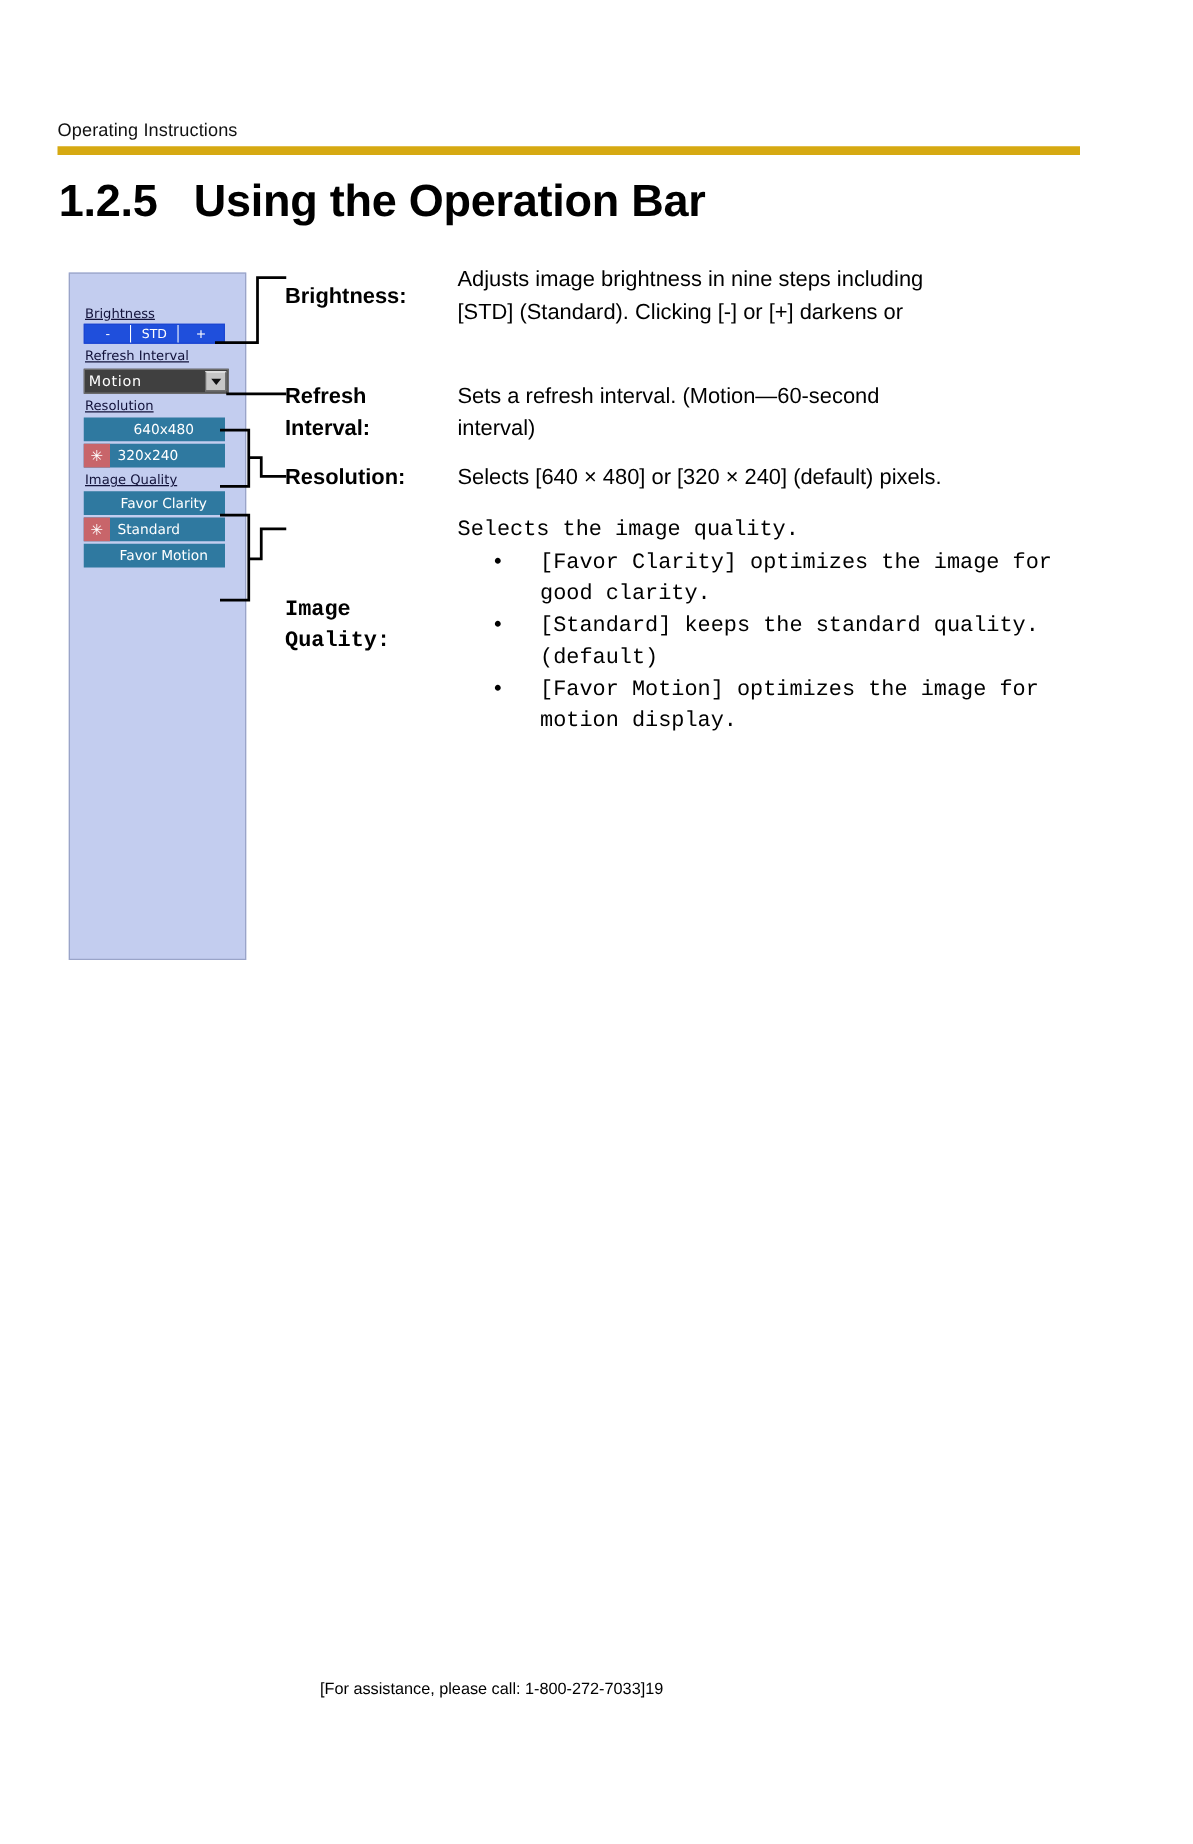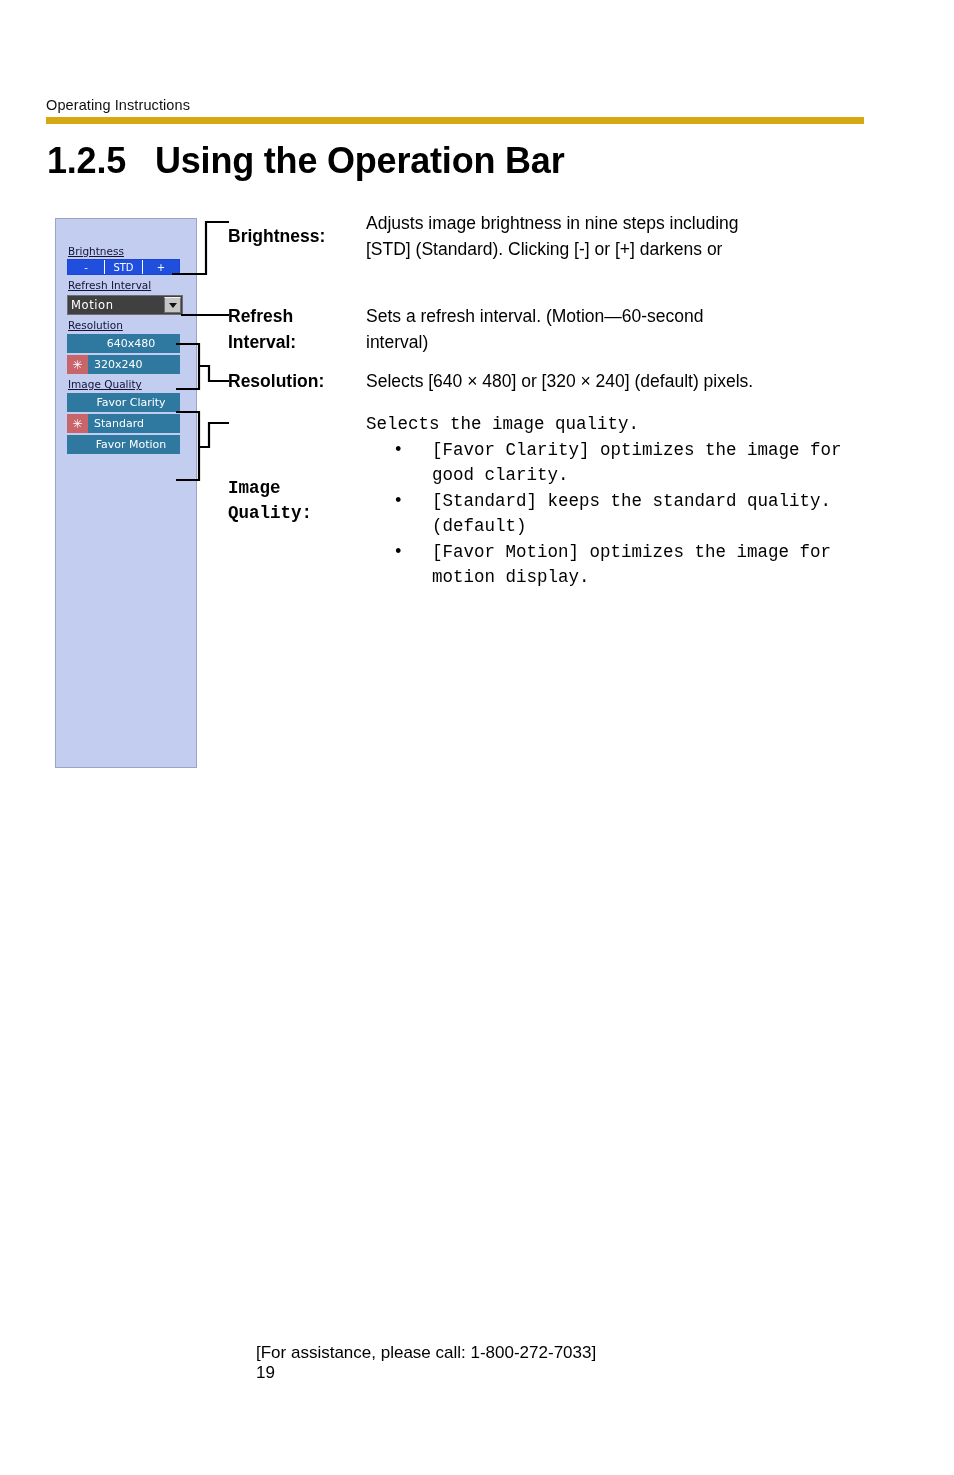--- a/index.html
+++ b/index.html
@@ -219,23 +219,22 @@
   #row-resolution { left: 228px; top: 369px; }
   #row-quality    { left: 228px; top: 412px; font-family: Liberation Mono, monospace; }
 
   
   #footer {
     position: absolute;
     left: 256px;
     top: 1343px;
     width: 660px;
     display: flex;
-    justify-content: space-between;
-    font-size: 17px;
-    flex-direction: column;
+    justify-content: flex-start;
+    font-size: 13px;
   }
 </style>
 </head>
 <body>
 
 <div id="header-area">
   <div id="header-title">Operating Instructions</div>
   <div id="header-rule"></div>
 </div>
 

